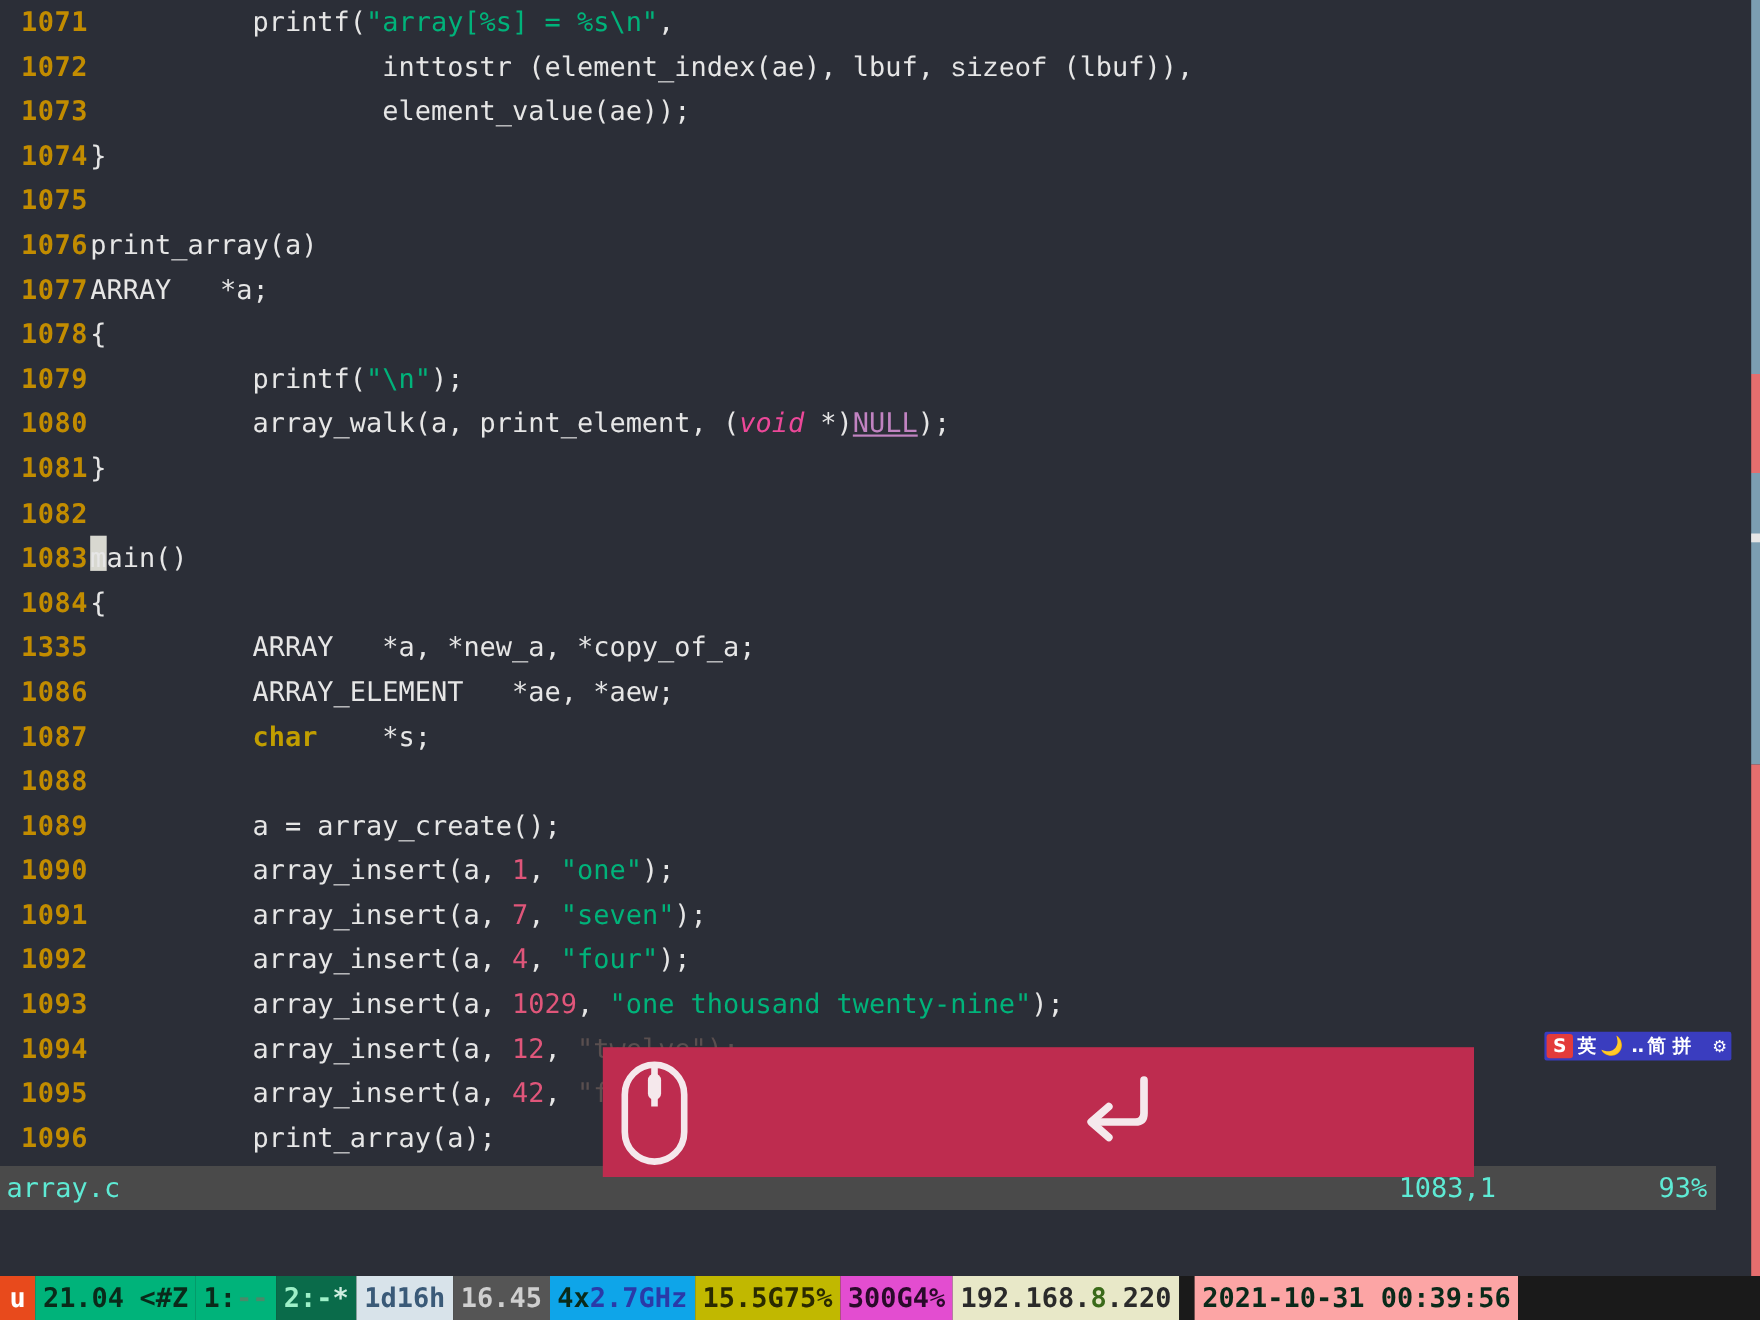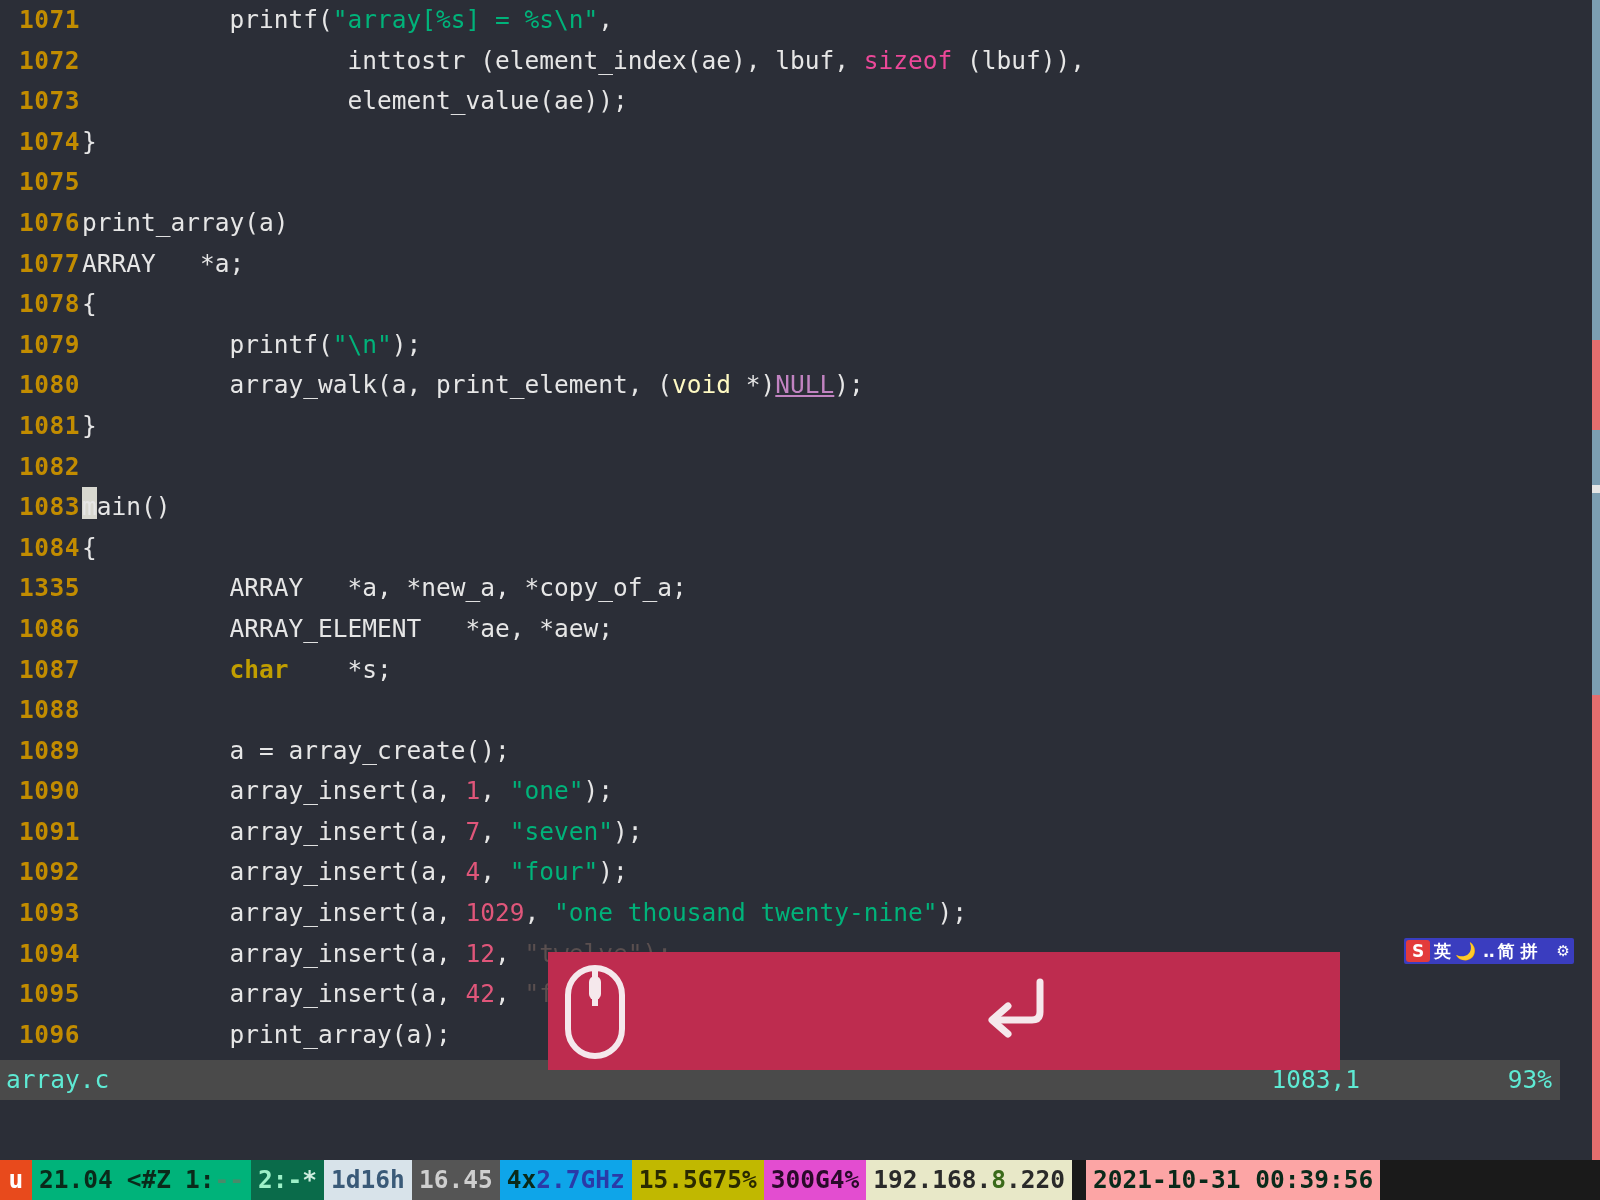--- a/index.html
+++ b/index.html
@@ -54,22 +54,22 @@
     width: 15px;
     height: 32px;
     background: #d8d8d0;
     vertical-align: -4px;
     margin-right: -15px;
   }
   .tok-str   { color: #00b37a; }
   .tok-num   { color: #e0567a; }
   .tok-kw    { color: #c19e00; font-weight: 600; }
   .tok-const { color: #c183c1; text-decoration: underline; }
-  .tok-sz    { color: #ec4899; }
-  .tok-void  { color: #fef9c3; }
+  .tok-sz    { color: #e5e5e5; font-family: Liberation Mono, monospace; }
+  .tok-void  { color: #ec4899; font-style: italic; }
   .tok-dim   { color: #5a4f4f; }
 
   
   .stripe {
     position: absolute;
     right: 0; top: 0;
     width: 8px;
     height: 1086px;
   }
   .stripe div { position: absolute; left: 0; width: 8px; }

